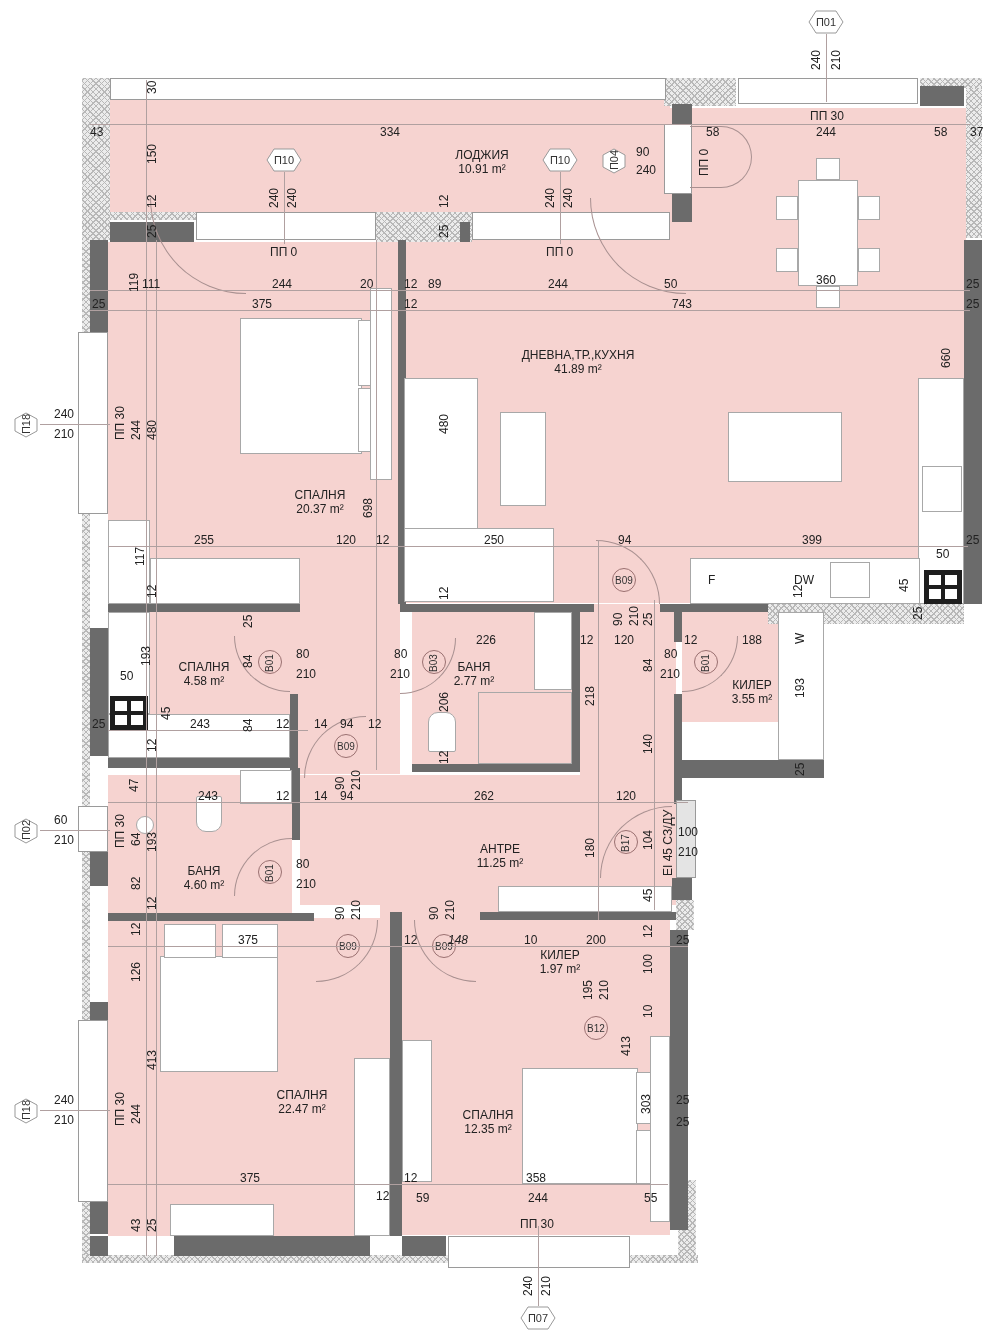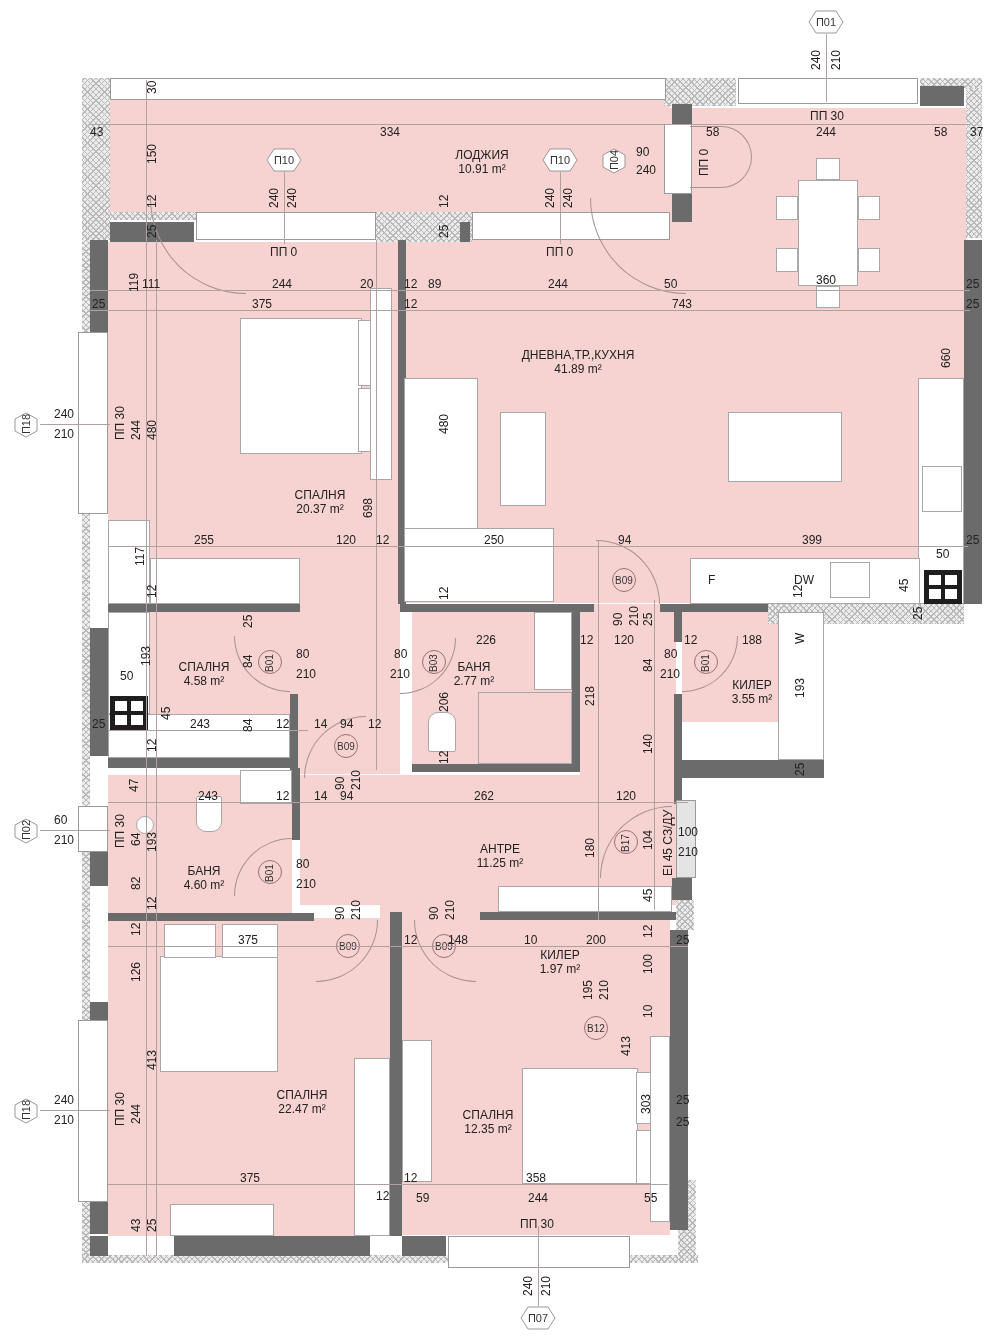--- a/index.html
+++ b/index.html
@@ -415,21 +415,21 @@
   <div class="dim v" style="left:130px;top:846px;">64</div>
   <div class="dim v" style="left:146px;top:852px;">193</div>
   <div class="dim v" style="left:130px;top:890px;">82</div>
   <div class="dim v" style="left:146px;top:910px;">12</div>
   <div class="dim v" style="left:584px;top:858px;">180</div>
   <div class="dim v" style="left:642px;top:902px;">45</div>
 
   <div class="dim v" style="left:130px;top:936px;">12</div>
   <div class="dim" style="left:238px;top:934px;">375</div>
   <div class="dim" style="left:404px;top:934px;">12</div>
-  <div class="dim" style="left:448px;top:934px;">148</div>
+  <div class="dim" style="left:448px;top:934px;font-style:italic;">148</div>
   <div class="dim" style="left:524px;top:934px;">10</div>
   <div class="dim" style="left:586px;top:934px;">200</div>
   <div class="dim v" style="left:642px;top:938px;">12</div>
   <div class="dim" style="left:676px;top:934px;">25</div>
   <div class="dim v" style="left:130px;top:982px;">126</div>
   <div class="dim v" style="left:642px;top:974px;">100</div>
   <div class="dim v" style="left:642px;top:1018px;">10</div>
   <div class="dim v" style="left:146px;top:1070px;">413</div>
   <div class="dim v" style="left:620px;top:1056px;">413</div>
   <div class="dim v" style="left:130px;top:1124px;">244</div>

